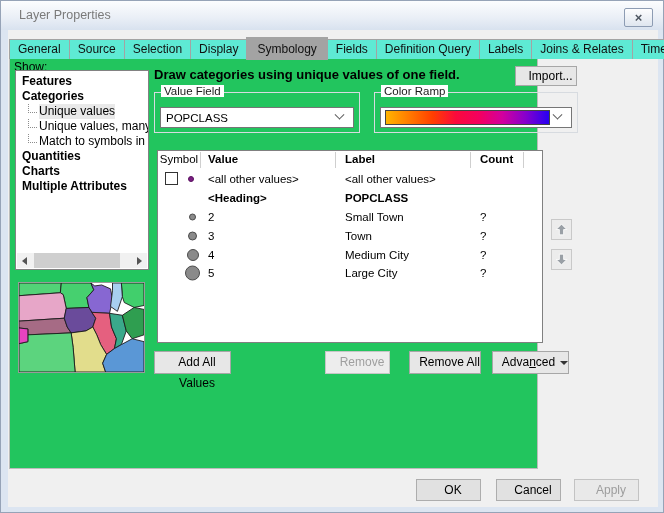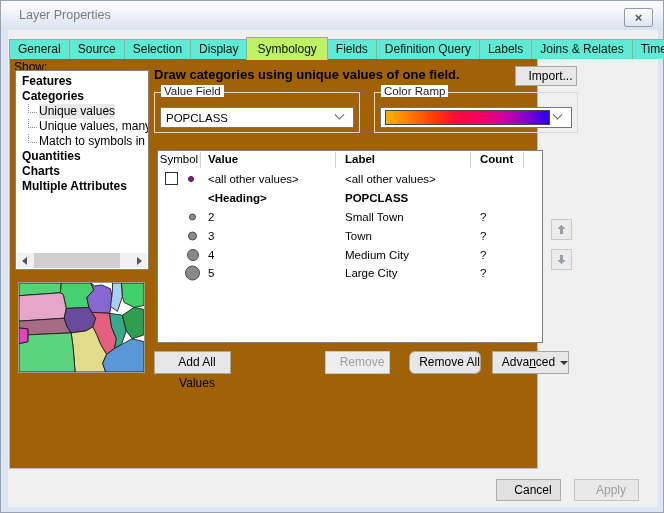--- a/index.html
+++ b/index.html
@@ -14,25 +14,25 @@
                border:1px solid #8d9cb3; border-radius:2px;
                background:linear-gradient(180deg,#fdfdfe,#dfe6ef);
                color:#4d5560; font-size:13px; font-weight:bold; line-height:17px;
                text-align:center; cursor:default; }
   .client { position:absolute; left:7px; top:29px; width:650px; height:477px; background:#f0f0f0; }
 
   
   .tabstrip { position:absolute; left:1px; top:7px; height:22px; display:flex; align-items:flex-end; z-index:3; }
   .tab { height:20px; line-height:19px; padding:0 8px; font-size:12px; color:#111;
          background:#5eead4; border:1px solid #a3a3a3; border-bottom:none; margin-right:-1px; white-space:nowrap; }
-  .tab.active { height:23px; line-height:22px; background:#bef264; position:relative; z-index:4;
+  .tab.active { height:23px; line-height:22px; background:#a3a3a3; position:relative; z-index:4;
                 margin-bottom:-1px; padding:0 10px; }
 
   .page { position:absolute; left:1px; top:28px; width:529px; height:411px;
-          background:#a16207; border:1px solid #bcbcbc; z-index:2; }
+          background:#22c55e; border:1px solid #bcbcbc; z-index:2; }
 
   
   .show-label { position:absolute; left:4px; top:1px; font-size:12px; color:#000; }
   .listbox { position:absolute; left:5px; top:11px; width:134px; height:200px;
              background:#fff; border:1px solid #828282; overflow:hidden; }
   .tree-item { height:15px; line-height:15px; font-size:12px; padding-left:6px;
                white-space:nowrap; color:#000; display:flex; align-items:center; }
   .tree-item.bold { font-weight:bold; }
   .tree-item.indent { padding-left:12px; }
   .elbow { display:inline-block; width:9px; height:9px; margin-right:2px;
@@ -95,21 +95,21 @@
   .d15 { width:15px; height:15px; left:27px; transform:translateY(-50%); }
 
   .updown { position:absolute; left:541px; width:21px; height:21px; background:#ececec;
             border:1px solid #c9c9c9; display:flex; align-items:center; justify-content:center; }
   .updown svg { display:block; }
 
   .action-btn { position:absolute; top:292px; height:23px; line-height:21px; }
   .ab-addall { left:144px; width:77px; }
   .ab-add    { left:230px; width:78px; }
   .ab-remove { left:315px; width:65px; background:#ededed; border-color:#c6c6c6; color:#9f9f9f; }
-  .ab-removeall { left:399px; width:72px;border-radius:6px; }
+  .ab-removeall { left:399px; width:72px; }
   .ab-advanced  { left:482px; width:77px; display:flex; align-items:center; justify-content:center; gap:5px; }
   .caret-down { width:0; height:0; border-left:4px solid transparent; border-right:4px solid transparent;
                 border-top:4px solid #333; }
 
   
   .dlg-btn { position:absolute; top:449px; width:65px; height:22px; line-height:20px;
              background:#e1e1e1; border:1px solid #adadad; font-size:12px; text-align:center; }
   .dlg-ok { left:408px; } .dlg-cancel { left:488px; }
   .dlg-apply { left:566px; background:#e9e9e9; border-color:#c3c3c3; color:#9d9d9d; }
 </style>
@@ -301,16 +301,17 @@
 
       <button class="btn action-btn ab-addall">Add All Values</button>
       <button class="btn action-btn ab-remove">Remove</button>
       <button class="btn action-btn ab-removeall">Remove All</button>
       <button class="btn action-btn ab-advanced">
         <span><span>Adva</span><u>n</u><span>ced</span></span>
         <span class="caret-down"></span>
       </button>
     </div>
 
+    <button class="btn dlg-btn dlg-ok">OK</button>
     <button class="btn dlg-btn dlg-cancel">Cancel</button>
     <button class="btn dlg-btn dlg-apply">Apply</button>
   </div>
 </div>
 
 </body></html>

